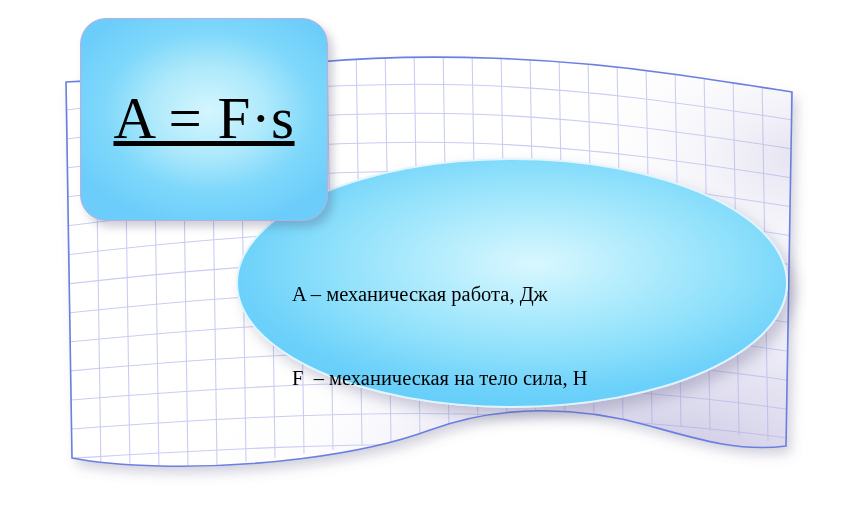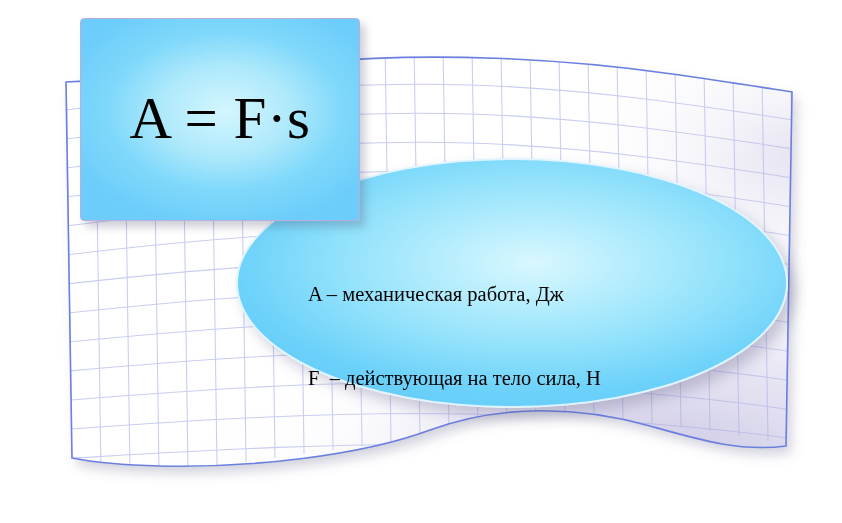--- a/index.html
+++ b/index.html
@@ -29,35 +29,36 @@
     left: 0; top: 0;
     width: 842px;
     height: 523px;
   }
 
   
   .formula-box {
     position: absolute;
     left: 80px;
     top: 18px;
-    width: 280px;
+    width: 248px;
     height: 203px;
-    border-radius: 4px;
+    border-radius: 26px;
     border: 1.5px solid #b8aee0;
     background: radial-gradient(ellipse 62% 58% at 52% 46%,
                 #d4f6ff 0%,
                 #aee9fb 38%,
                 #7fd8fb 68%,
                 #6ccdfa 100%);
     box-shadow: 5px 6px 9px rgba(80,80,110,0.28);
     box-sizing: border-box;
     display: flex;
     align-items: center;
     justify-content: center;
     z-index: 6;
+    text-decoration: underline;
   }
   .formula-text {
     font-family: "Liberation Serif", "DejaVu Serif", serif;
     font-size: 59px;
     color: #000000;
     letter-spacing: 0.5px;
     line-height: 1;
     white-space: nowrap;
     margin-top: -2px;
   }
@@ -91,21 +92,21 @@
     position: absolute;
     left: 56px;
     top: 66px;
     width: 450px;
     font-family: "Liberation Serif", "DejaVu Serif", serif;
     font-size: 20.5px;
     line-height: 28px;
     color: #000000;
     white-space: pre;
   }
-  .ellipse-text .line { display: block; margin-left: 16px; }
+  .ellipse-text .line { display: block; }
 </style>
 </head>
 <body>
 
 <div id="slide">
 
   <svg class="paper-layer" viewBox="0 0 842 523" width="842" height="523" xmlns="http://www.w3.org/2000/svg">
     <defs>
       <clipPath id="paperClip">
         <path d="M 66,82
@@ -215,21 +216,21 @@
              C 580,406 500,404 430,430
              C 360,456 250,468 160,466
              C 120,465 92,462 72,458
              Z" fill="none" stroke="#6a7fe0" stroke-width="1.6"></path>
   </svg>
 
   <div class="ellipse-wrap">
     <div class="ellipse-shape"></div>
     <div class="ellipse-text">
       <span class="line">A – механическая работа, Дж</span>
-      <span class="line">F  – действующая на тело сила, Н</span>
+      <span class="line">F  – механическая на тело сила, Н</span>
       
     </div>
   </div>
 
   <div class="formula-box">
     <span class="formula-text">A = F·s</span>
   </div>
 
 </div>
 

